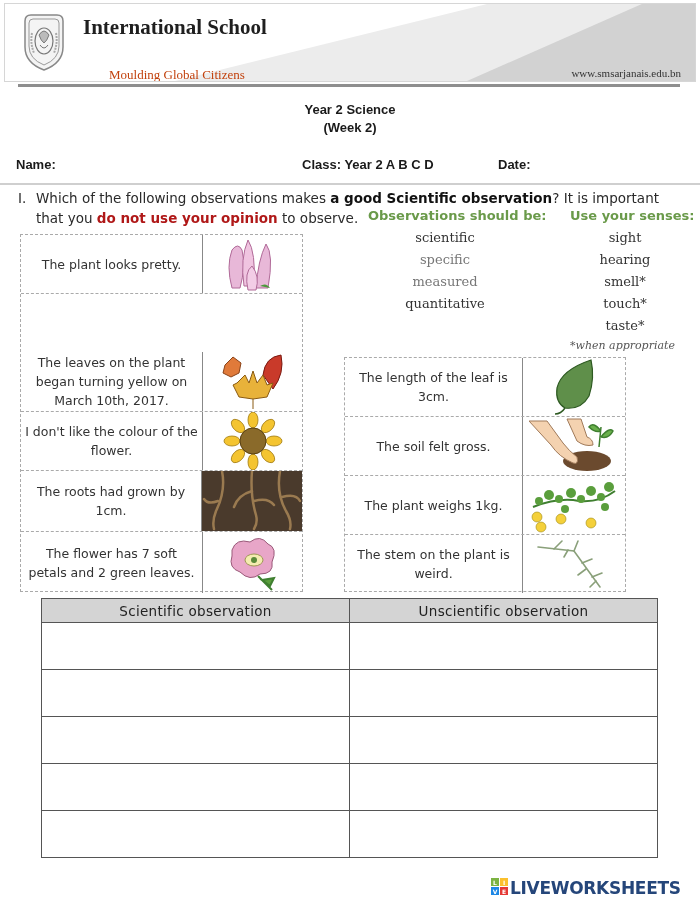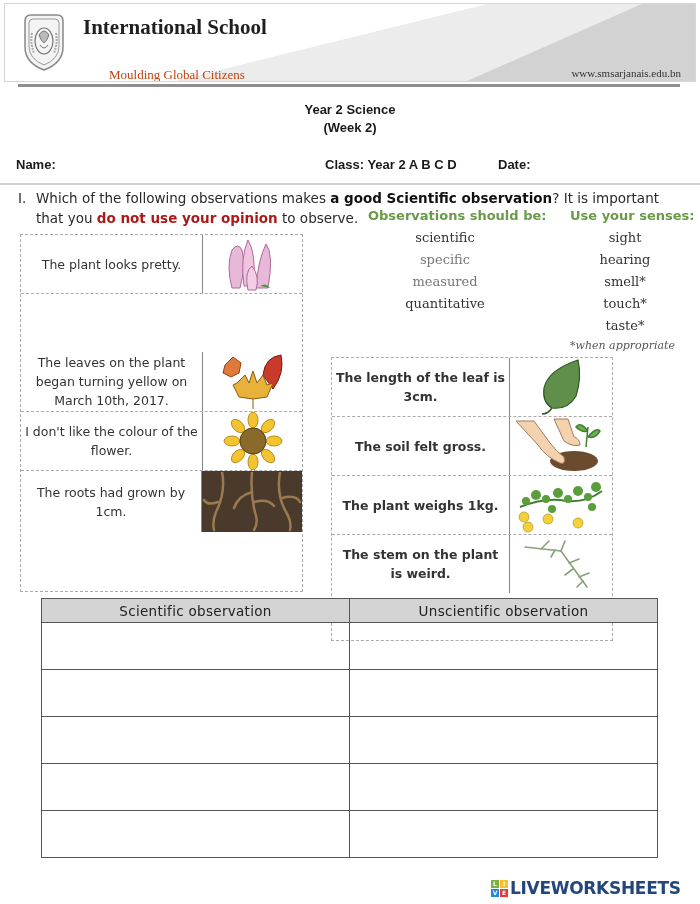--- a/index.html
+++ b/index.html
@@ -49,21 +49,21 @@
   .card-img { flex: 1; height: 100%; display: flex; align-items: center; justify-content: center; position: relative; }
   .card-img svg { display: block; }
 
   
   .sort-table { position: absolute; left: 41px; top: 598px; width: 617px; border-collapse: collapse; }
   .sort-table th { background: #d4d4d4; border: 1px solid #555; height: 24px; font-family: "DejaVu Sans", sans-serif; font-weight: normal; font-size: 13.5px; color: #222; letter-spacing: 0.3px; }
   .sort-table td { border: 1px solid #555; height: 47px; width: 50%; }
   .sort-table td input { width: 100%; height: 100%; border: none; background: transparent; outline: none; }
 
   
-  .lw-logo { position: absolute; left: 491px; top: 878px; display: flex; align-items: center; }
+  .lw-logo { position: absolute; left: 491px; top: 878px; display: flex; align-items: flex-start; }
   .lw-tiles { display: grid; grid-template-columns: 8px 8px; grid-template-rows: 8px 8px; gap: 1px; margin-right: 2px; }
   .lw-tiles span { font-size: 6px; font-weight: bold; color: #fff; display: flex; align-items: center; justify-content: center; font-family: "DejaVu Sans", sans-serif; }
   .lw-text { font-family: "DejaVu Sans", sans-serif; font-weight: bold; font-size: 17px; color: #25467a; letter-spacing: -0.3px; }
 </style>
 </head>
 <body>
 
 <div class="banner">
   <div class="shade1"></div>
   <div class="shade2"></div>
@@ -87,21 +87,21 @@
 <div class="titles">
   <div>Year 2 Science</div>
   <div>(Week 2)</div>
 </div>
 
 <div class="fields">
   <span style="left:-2px;">
     <span style="position:static;">Name:</span>
     <span style="position:static;" class="uline"><span style="display:inline-block;width:206px;"></span></span>
   </span>
-  <span style="left:284px;margin-left:23px;">Class: Year 2 A B C D</span>
+  <span style="left:284px;">Class: Year 2 A B C D</span>
   <span style="left:480px;">
     <span style="position:static;">Date:</span>
     <span style="position:static;" class="uline"><span style="display:inline-block;width:152px;"></span></span>
   </span>
 </div>
 <div class="section-rule"></div>
 
 <div class="question">
   <div>
     <span class="num">I.</span><span>Which of the following observations makes </span><b>a good Scientific observation</b><span>? It is important</span>
@@ -177,23 +177,34 @@
       <svg width="100" height="60" viewBox="0 0 100 60">
         <g stroke="#9a7a50" stroke-width="2.5" fill="none" stroke-linecap="round">
           <path d="M20 0 Q24 20 14 40 Q10 50 12 58"></path>
           <path d="M50 0 Q48 24 54 44 Q56 52 52 58"></path>
           <path d="M78 0 Q74 22 84 40 Q90 50 88 58"></path>
           <path d="M16 30 Q6 34 2 28 M52 30 Q66 26 72 34 M50 20 Q36 24 32 36 M80 26 Q94 22 98 30"></path>
         </g>
       </svg>
     </div>
   </div>
-</div>
-
-<div class="cards" style="left:331px; top:357px; width:282px; height:284px;font-weight:bold;">
+  <div class="card" style="left:0; top:297px; width:100%; height:61px;">
+    <div class="card-text">The flower has 7 soft petals and 2 green leaves.</div>
+    <div class="card-img">
+      <svg width="58" height="58" viewBox="0 0 58 58">
+        <path d="M34 42 L48 56 M38 46 L50 44 L46 52 Z" stroke="#3f7f30" stroke-width="2" fill="#5a9e3c"></path>
+        <path d="M8 16 Q12 4 26 8 Q36 0 44 10 Q54 14 48 28 Q50 40 36 40 Q26 48 16 38 Q4 34 8 22 Z" fill="#e8a6c8" stroke="#9a5a7a" stroke-width="1"></path>
+        <ellipse cx="30" cy="26" rx="9" ry="6" fill="#f4ecb0" stroke="#8a8a3a" stroke-width="0.8"></ellipse>
+        <circle cx="30" cy="26" r="3" fill="#5a8a3a"></circle>
+      </svg>
+    </div>
+  </div>
+</div>
+
+<div class="cards" style="left:344px; top:357px; width:282px; height:235px;">
   <div class="card" style="left:0; top:0; width:100%; height:59px;">
     <div class="card-text" style="width:178px;">The length of the leaf is 3cm.</div>
     <div class="card-img">
       <svg width="46" height="58" viewBox="0 0 46 58">
         <path d="M40 2 Q44 20 38 38 Q30 52 14 50 Q4 44 6 30 Q10 12 40 2 Z" fill="#5f8f4a" stroke="#2e5a22" stroke-width="1.2"></path>
         <path d="M14 50 Q10 56 4 56" stroke="#2e5a22" stroke-width="1.5" fill="none"></path>
       </svg>
     </div>
   </div>
   <div class="card" style="left:0; top:59px; width:100%; height:59px;">

